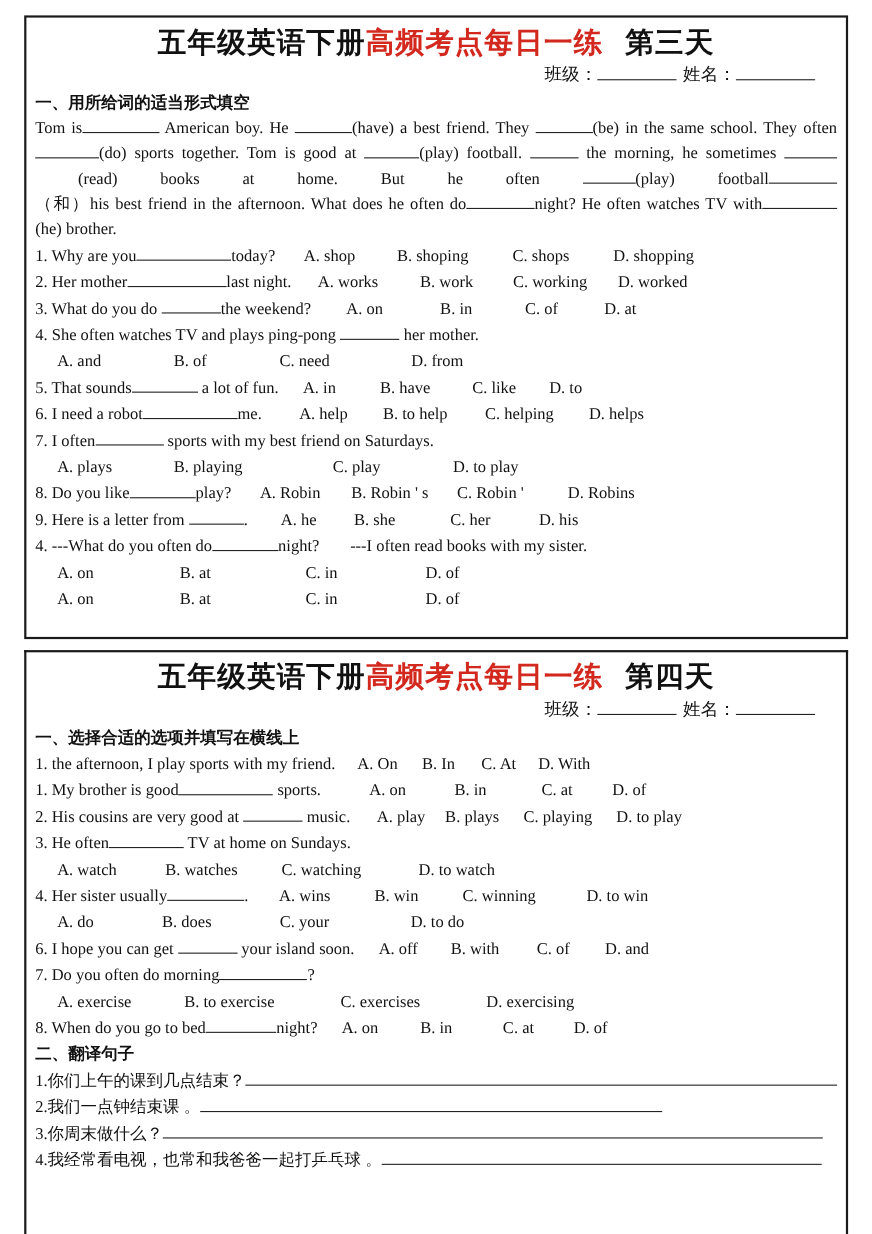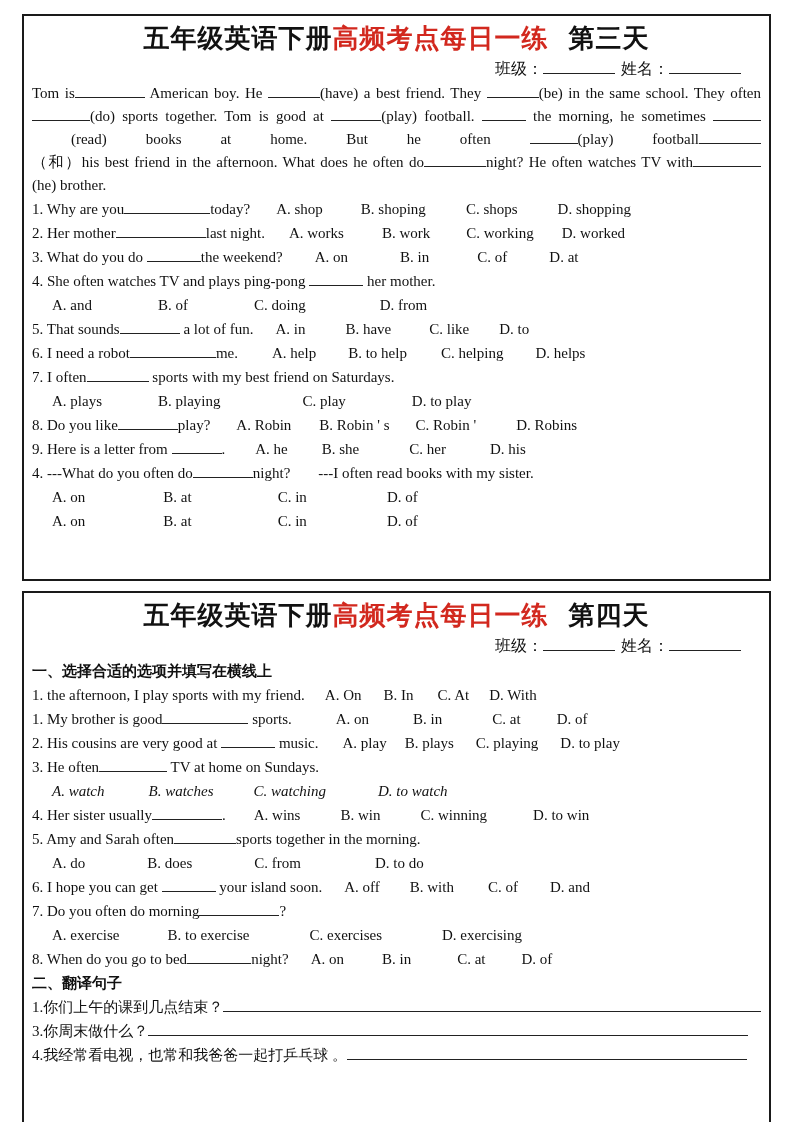--- a/index.html
+++ b/index.html
@@ -34,26 +34,27 @@
   }
   .gap{display:inline-block;height:1px;}
 </style>
 </head>
 <body>
 
 <section class="sheet sheet-1">
   <h1 class="title"><span>五年级英语下册</span><span class="red" style="color: rgb(210, 40, 30);">高频考点每日一练</span><span class="day">第三天</span></h1>
   <div class="idline"><span>班级：</span><span class="blank"></span><span>姓名：</span><span class="blank"></span></div>
   <div>
+      <div class="heading">一、用所给词的适当形式填空</div>
       <div class="para"><span class="txt">Tom is</span><span class="blank" style="width: 70px;"></span><span class="txt"> American boy. He </span><span class="blank" style="width: 52px;"></span><span class="txt">(have) a best friend. They </span><span class="blank" style="width: 52px;"></span><span class="txt">(be) in the same school. They often</span><span class="blank" style="width: 58px;"></span><span class="txt">(do) sports together. Tom is good at </span><span class="blank" style="width: 50px;"></span><span class="txt">(play) football. </span><span class="blank" style="width: 44px;"></span><span class="txt"> the morning, he sometimes </span><span class="blank" style="width: 48px;"></span><span class="txt"> (read) books at home. But he often </span><span class="blank" style="width: 48px;"></span><span class="txt">(play) football</span><span class="blank" style="width: 62px;"></span><span class="txt">（和）his best friend in the afternoon. What does he often do</span><span class="blank" style="width: 62px;"></span><span class="txt">night? He often watches TV with</span><span class="blank" style="width: 68px;"></span><span class="txt">(he) brother.</span></div>
       <div class="qline"><span class="txt">1. Why are you</span><span class="blank" style="width: 86px;"></span><span class="txt">today?</span><span class="gap" style="width: 26px;"></span><span class="txt">A. shop</span><span class="gap" style="width: 38px;"></span><span class="txt">B. shoping</span><span class="gap" style="width: 40px;"></span><span class="txt">C. shops</span><span class="gap" style="width: 40px;"></span><span class="txt">D. shopping</span></div>
       <div class="qline"><span class="txt">2. Her mother</span><span class="blank" style="width: 90px;"></span><span class="txt">last night.</span><span class="gap" style="width: 24px;"></span><span class="txt">A. works</span><span class="gap" style="width: 38px;"></span><span class="txt">B. work</span><span class="gap" style="width: 36px;"></span><span class="txt">C. working</span><span class="gap" style="width: 28px;"></span><span class="txt">D. worked</span></div>
       <div class="qline"><span class="txt">3. What do you do </span><span class="blank" style="width: 54px;"></span><span class="txt">the weekend?</span><span class="gap" style="width: 32px;"></span><span class="txt">A. on</span><span class="gap" style="width: 52px;"></span><span class="txt">B. in</span><span class="gap" style="width: 48px;"></span><span class="txt">C. of</span><span class="gap" style="width: 42px;"></span><span class="txt">D. at</span></div>
       <div class="qline"><span class="txt">4. She often watches TV and plays ping-pong </span><span class="blank" style="width: 54px;"></span><span class="txt"> her mother.</span></div>
-      <div class="qline" style="padding-left: 20px;"><span class="txt">A. and</span><span class="gap" style="width: 66px;"></span><span class="txt">B. of</span><span class="gap" style="width: 66px;"></span><span class="txt">C. doing</span><span class="gap" style="width: 74px;"></span><span class="txt">D. from</span></div>
+      <div class="qline" style="padding-left: 20px;"><span class="txt">A. and</span><span class="gap" style="width: 66px;"></span><span class="txt">B. of</span><span class="gap" style="width: 66px;"></span><span class="txt">C. need</span><span class="gap" style="width: 74px;"></span><span class="txt">D. from</span></div>
       <div class="qline"><span class="txt">5. That sounds</span><span class="blank" style="width: 60px;"></span><span class="txt"> a lot of fun.</span><span class="gap" style="width: 22px;"></span><span class="txt">A. in</span><span class="gap" style="width: 40px;"></span><span class="txt">B. have</span><span class="gap" style="width: 38px;"></span><span class="txt">C. like</span><span class="gap" style="width: 30px;"></span><span class="txt">D. to</span></div>
       <div class="qline"><span class="txt">6. I need a robot</span><span class="blank" style="width: 86px;"></span><span class="txt">me.</span><span class="gap" style="width: 34px;"></span><span class="txt">A. help</span><span class="gap" style="width: 32px;"></span><span class="txt">B. to help</span><span class="gap" style="width: 34px;"></span><span class="txt">C. helping</span><span class="gap" style="width: 32px;"></span><span class="txt">D. helps</span></div>
       <div class="qline"><span class="txt">7. I often</span><span class="blank" style="width: 62px;"></span><span class="txt"> sports with my best friend on Saturdays.</span></div>
       <div class="qline" style="padding-left: 20px;"><span class="txt">A. plays</span><span class="gap" style="width: 56px;"></span><span class="txt">B. playing</span><span class="gap" style="width: 82px;"></span><span class="txt">C. play</span><span class="gap" style="width: 66px;"></span><span class="txt">D. to play</span></div>
       <div class="qline"><span class="txt">8. Do you like</span><span class="blank" style="width: 60px;"></span><span class="txt">play?</span><span class="gap" style="width: 26px;"></span><span class="txt">A. Robin</span><span class="gap" style="width: 28px;"></span><span class="txt">B. Robin ' s</span><span class="gap" style="width: 26px;"></span><span class="txt">C. Robin '</span><span class="gap" style="width: 40px;"></span><span class="txt">D. Robins</span></div>
       <div class="qline"><span class="txt">9. Here is a letter from </span><span class="blank" style="width: 50px;"></span><span class="txt">.</span><span class="gap" style="width: 30px;"></span><span class="txt">A. he</span><span class="gap" style="width: 34px;"></span><span class="txt">B. she</span><span class="gap" style="width: 50px;"></span><span class="txt">C. her</span><span class="gap" style="width: 44px;"></span><span class="txt">D. his</span></div>
       <div class="qline"><span class="txt">4. ---What do you often do</span><span class="blank" style="width: 60px;"></span><span class="txt">night?</span><span class="gap" style="width: 28px;"></span><span class="txt">---I often read books with my sister.</span></div>
       <div class="qline" style="padding-left: 20px;"><span class="txt">A. on</span><span class="gap" style="width: 78px;"></span><span class="txt">B. at</span><span class="gap" style="width: 86px;"></span><span class="txt">C. in</span><span class="gap" style="width: 80px;"></span><span class="txt">D. of</span></div>
       <div class="qline" style="padding-left: 20px;"><span class="txt">A. on</span><span class="gap" style="width: 78px;"></span><span class="txt">B. at</span><span class="gap" style="width: 86px;"></span><span class="txt">C. in</span><span class="gap" style="width: 80px;"></span><span class="txt">D. of</span></div>
     </div>
@@ -61,26 +62,26 @@
 
 <section class="sheet sheet-2">
   <h1 class="title"><span>五年级英语下册</span><span class="red" style="color: rgb(210, 40, 30);">高频考点每日一练</span><span class="day">第四天</span></h1>
   <div class="idline"><span>班级：</span><span class="blank"></span><span>姓名：</span><span class="blank"></span></div>
   <div>
       <div class="heading">一、选择合适的选项并填写在横线上</div>
       <div class="qline"><span class="txt">1. the afternoon, I play sports with my friend.</span><span class="gap" style="width: 20px;"></span><span class="txt">A. On</span><span class="gap" style="width: 22px;"></span><span class="txt">B. In</span><span class="gap" style="width: 24px;"></span><span class="txt">C. At</span><span class="gap" style="width: 20px;"></span><span class="txt">D. With</span></div>
       <div class="qline"><span class="txt">1. My brother is good</span><span class="blank" style="width: 86px;"></span><span class="txt"> sports.</span><span class="gap" style="width: 44px;"></span><span class="txt">A. on</span><span class="gap" style="width: 44px;"></span><span class="txt">B. in</span><span class="gap" style="width: 50px;"></span><span class="txt">C. at</span><span class="gap" style="width: 36px;"></span><span class="txt">D. of</span></div>
       <div class="qline"><span class="txt">2. His cousins are very good at </span><span class="blank" style="width: 54px;"></span><span class="txt"> music.</span><span class="gap" style="width: 24px;"></span><span class="txt">A. play</span><span class="gap" style="width: 18px;"></span><span class="txt">B. plays</span><span class="gap" style="width: 22px;"></span><span class="txt">C. playing</span><span class="gap" style="width: 22px;"></span><span class="txt">D. to play</span></div>
       <div class="qline"><span class="txt">3. He often</span><span class="blank" style="width: 68px;"></span><span class="txt"> TV at home on Sundays.</span></div>
-      <div class="qline" style="padding-left: 20px; font-style: italic;"><span class="txt">A. watch</span><span class="gap" style="width: 44px;"></span><span class="txt">B. watches</span><span class="gap" style="width: 40px;"></span><span class="txt">C. watching</span><span class="gap" style="width: 52px;"></span><span class="txt">D. to watch</span></div>
+      <div class="qline" style="padding-left: 20px;"><span class="txt">A. watch</span><span class="gap" style="width: 44px;"></span><span class="txt">B. watches</span><span class="gap" style="width: 40px;"></span><span class="txt">C. watching</span><span class="gap" style="width: 52px;"></span><span class="txt">D. to watch</span></div>
       <div class="qline"><span class="txt">4. Her sister usually</span><span class="blank" style="width: 70px;"></span><span class="txt">.</span><span class="gap" style="width: 28px;"></span><span class="txt">A. wins</span><span class="gap" style="width: 40px;"></span><span class="txt">B. win</span><span class="gap" style="width: 40px;"></span><span class="txt">C. winning</span><span class="gap" style="width: 46px;"></span><span class="txt">D. to win</span></div>
-      <div class="qline"><span class="txt">5. Amy and Sarah often</span><span class="blank" style="width: 62px;"></span><span class="txt">sports together in the morning.</span></div>
-      <div class="qline" style="padding-left: 20px;"><span class="txt">A. do</span><span class="gap" style="width: 62px;"></span><span class="txt">B. does</span><span class="gap" style="width: 62px;"></span><span class="txt">C. from</span><span class="gap" style="width: 74px;"></span><span class="txt">D. to do</span></div>
+      <div class="qline" style="padding-left: 20px;"><span class="txt">A. do</span><span class="gap" style="width: 62px;"></span><span class="txt">B. does</span><span class="gap" style="width: 62px;"></span><span class="txt">C. your</span><span class="gap" style="width: 74px;"></span><span class="txt">D. to do</span></div>
       <div class="qline"><span class="txt">6. I hope you can get </span><span class="blank" style="width: 54px;"></span><span class="txt"> your island soon.</span><span class="gap" style="width: 22px;"></span><span class="txt">A. off</span><span class="gap" style="width: 30px;"></span><span class="txt">B. with</span><span class="gap" style="width: 34px;"></span><span class="txt">C. of</span><span class="gap" style="width: 32px;"></span><span class="txt">D. and</span></div>
       <div class="qline"><span class="txt">7. Do you often do morning</span><span class="blank" style="width: 80px;"></span><span class="txt">?</span></div>
       <div class="qline" style="padding-left: 20px;"><span class="txt">A. exercise</span><span class="gap" style="width: 48px;"></span><span class="txt">B. to exercise</span><span class="gap" style="width: 60px;"></span><span class="txt">C. exercises</span><span class="gap" style="width: 60px;"></span><span class="txt">D. exercising</span></div>
       <div class="qline"><span class="txt">8. When do you go to bed</span><span class="blank" style="width: 64px;"></span><span class="txt">night?</span><span class="gap" style="width: 22px;"></span><span class="txt">A. on</span><span class="gap" style="width: 38px;"></span><span class="txt">B. in</span><span class="gap" style="width: 46px;"></span><span class="txt">C. at</span><span class="gap" style="width: 36px;"></span><span class="txt">D. of</span></div>
       <div class="heading">二、翻译句子</div>
       <div class="qline"><span class="txt">1.你们上午的课到几点结束？</span><span class="blank" style="width: 540px;"></span></div>
+      <div class="qline"><span class="txt">2.我们一点钟结束课 。</span><span class="blank" style="width: 420px;"></span></div>
       <div class="qline"><span class="txt">3.你周末做什么？</span><span class="blank" style="width: 600px;"></span></div>
       <div class="qline"><span class="txt">4.我经常看电视，也常和我爸爸一起打乒乓球 。</span><span class="blank" style="width: 400px;"></span></div>
     </div>
 </section>
 
 </body></html>

